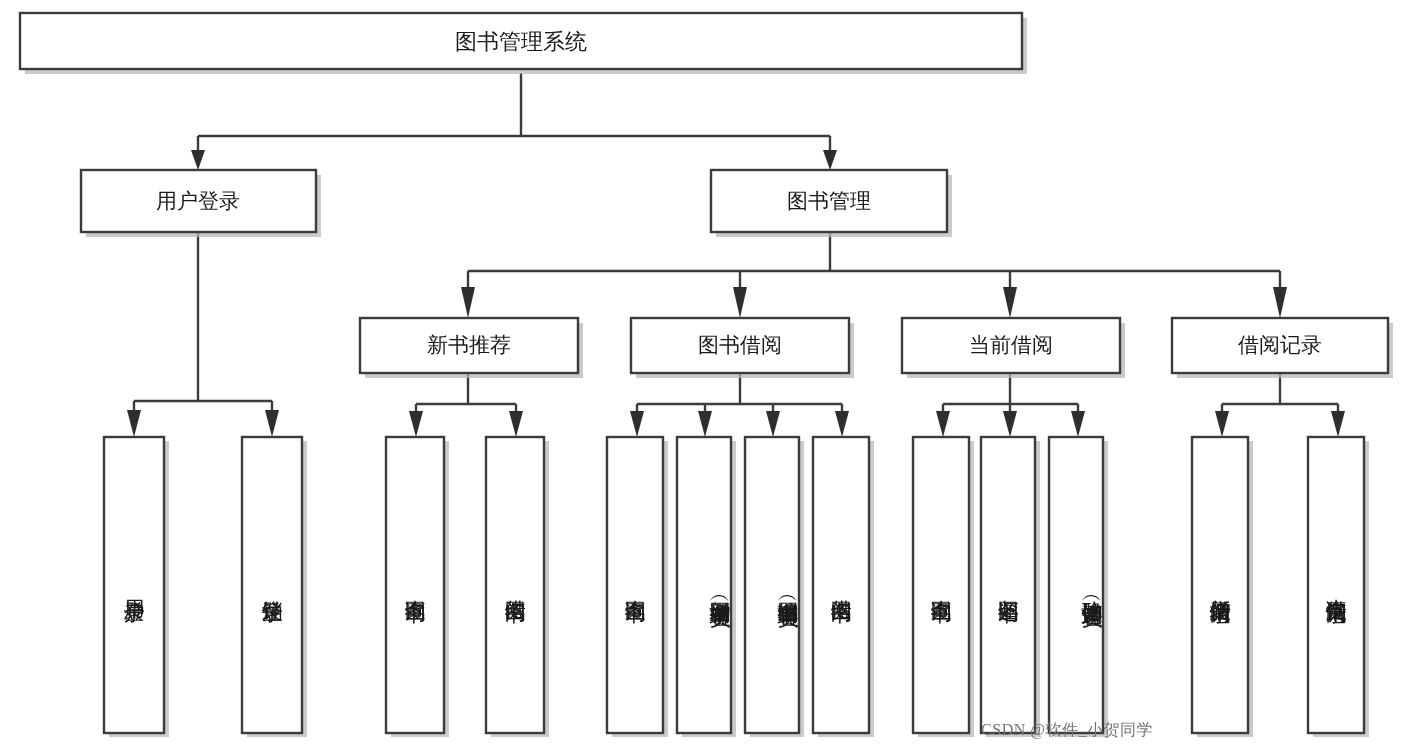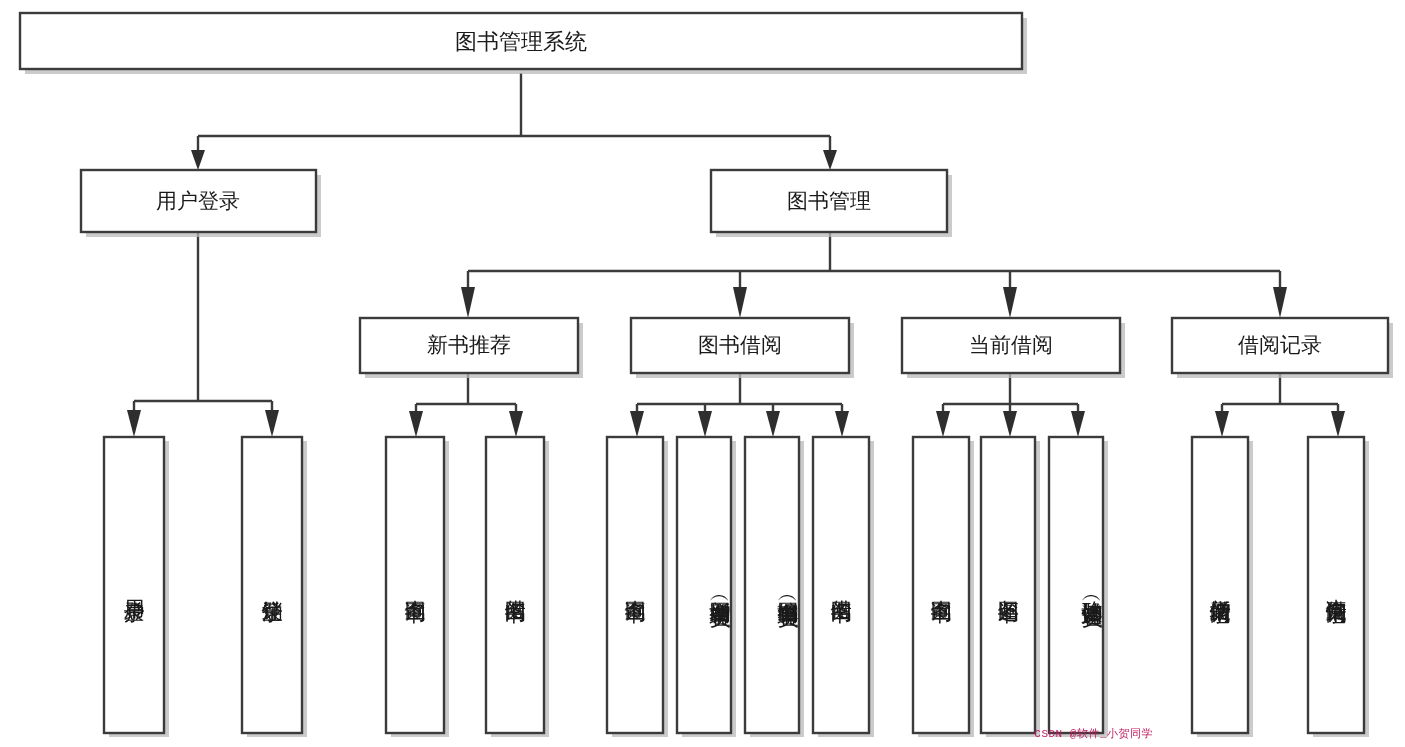--- a/index.html
+++ b/index.html
@@ -75,23 +75,23 @@
     white-space: nowrap;
     pointer-events: none;
   }
   .vlabel.centered {
     align-items: center;
   }
   #watermark {
     position: absolute;
     right: 8px;
     bottom: 6px;
-    font-family: Liberation Mono, monospace;
-    font-size: 11px;
-    color: #be185d;
+    font-family: Liberation Serif, serif;
+    font-size: 16px;
+    color: #737373;
     letter-spacing: 0.5px;
     user-select: none;
   }
 </style>
 </head>
 <body>
 
 <div id="diagram-root">
 
   <svg id="tree-svg" viewBox="0 0 1405 747">

